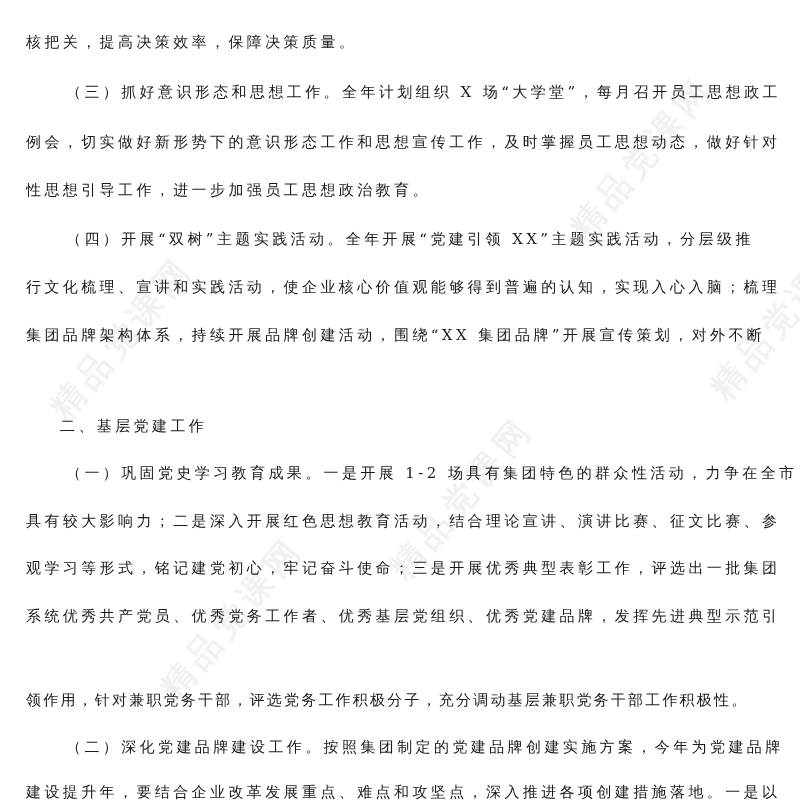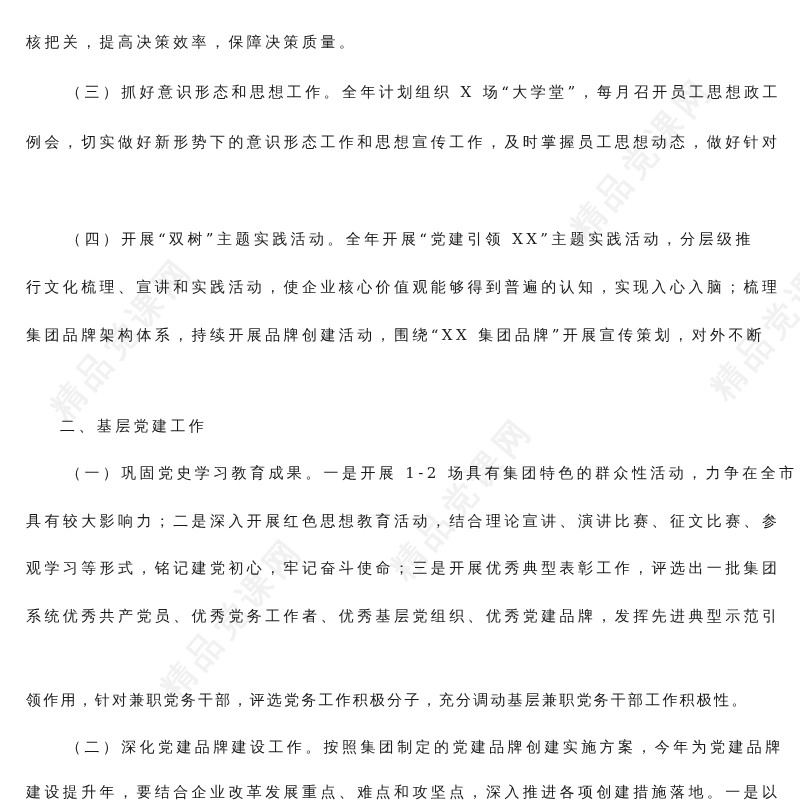--- a/index.html
+++ b/index.html
@@ -30,20 +30,21 @@
 <div class="page">
   <div class="watermark" style="left:560px; top:220px;">精品党课网</div>
   <div class="watermark" style="left:700px; top:380px;">精品党课网</div>
   <div class="watermark" style="left:150px; top:680px;">精品党课网</div>
   <div class="watermark" style="left:380px; top:560px;">精品党课网</div>
   <div class="watermark" style="left:40px; top:400px;">精品党课网</div>
 
   <div class="line" style="top:30px">核把关，提高决策效率，保障决策质量。</div>
   <div class="line indent" style="top:80px">（三）抓好意识形态和思想工作。全年计划组织 X 场“大学堂”，每月召开员工思想政工</div>
   <div class="line" style="top:130px">例会，切实做好新形势下的意识形态工作和思想宣传工作，及时掌握员工思想动态，做好针对</div>
+  <div class="line" style="top:178px">性思想引导工作，进一步加强员工思想政治教育。</div>
   <div class="line indent" style="top:227px">（四）开展“双树”主题实践活动。全年开展“党建引领 XX”主题实践活动，分层级推</div>
   <div class="line" style="top:275px">行文化梳理、宣讲和实践活动，使企业核心价值观能够得到普遍的认知，实现入心入脑；梳理</div>
   <div class="line" style="top:323px">集团品牌架构体系，持续开展品牌创建活动，围绕“XX 集团品牌”开展宣传策划，对外不断</div>
   <div class="line" style="top:414px; left:60px">二、基层党建工作</div>
   <div class="line indent" style="top:461px">（一）巩固党史学习教育成果。一是开展 1-2 场具有集团特色的群众性活动，力争在全市</div>
   <div class="line" style="top:509px">具有较大影响力；二是深入开展红色思想教育活动，结合理论宣讲、演讲比赛、征文比赛、参</div>
   <div class="line" style="top:556px">观学习等形式，铭记建党初心，牢记奋斗使命；三是开展优秀典型表彰工作，评选出一批集团</div>
   <div class="line" style="top:604px">系统优秀共产党员、优秀党务工作者、优秀基层党组织、优秀党建品牌，发挥先进典型示范引</div>
   <div class="line tight" style="top:688px">领作用，针对兼职党务干部，评选党务工作积极分子，充分调动基层兼职党务干部工作积极性。</div>
   <div class="line indent" style="top:735px">（二）深化党建品牌建设工作。按照集团制定的党建品牌创建实施方案，今年为党建品牌</div>

